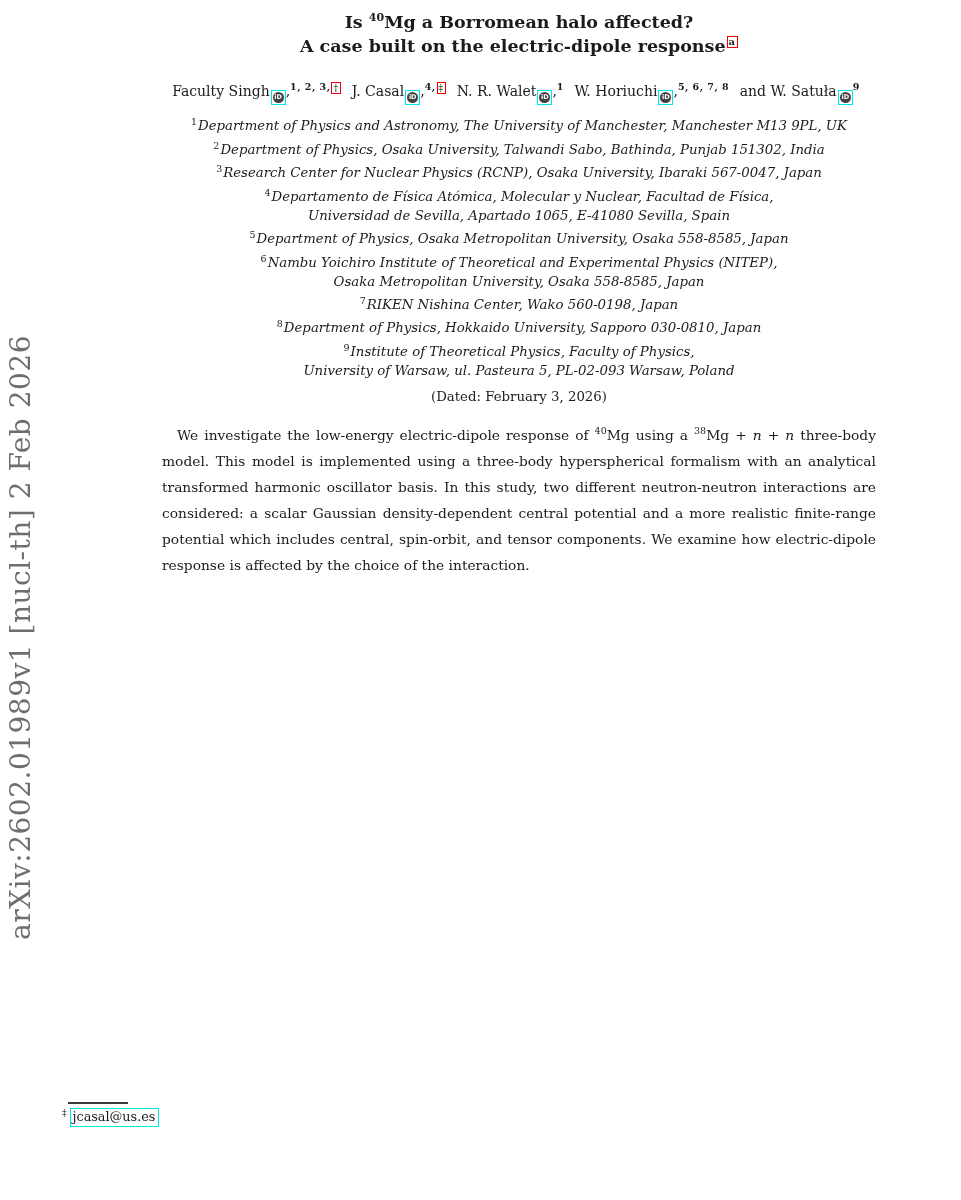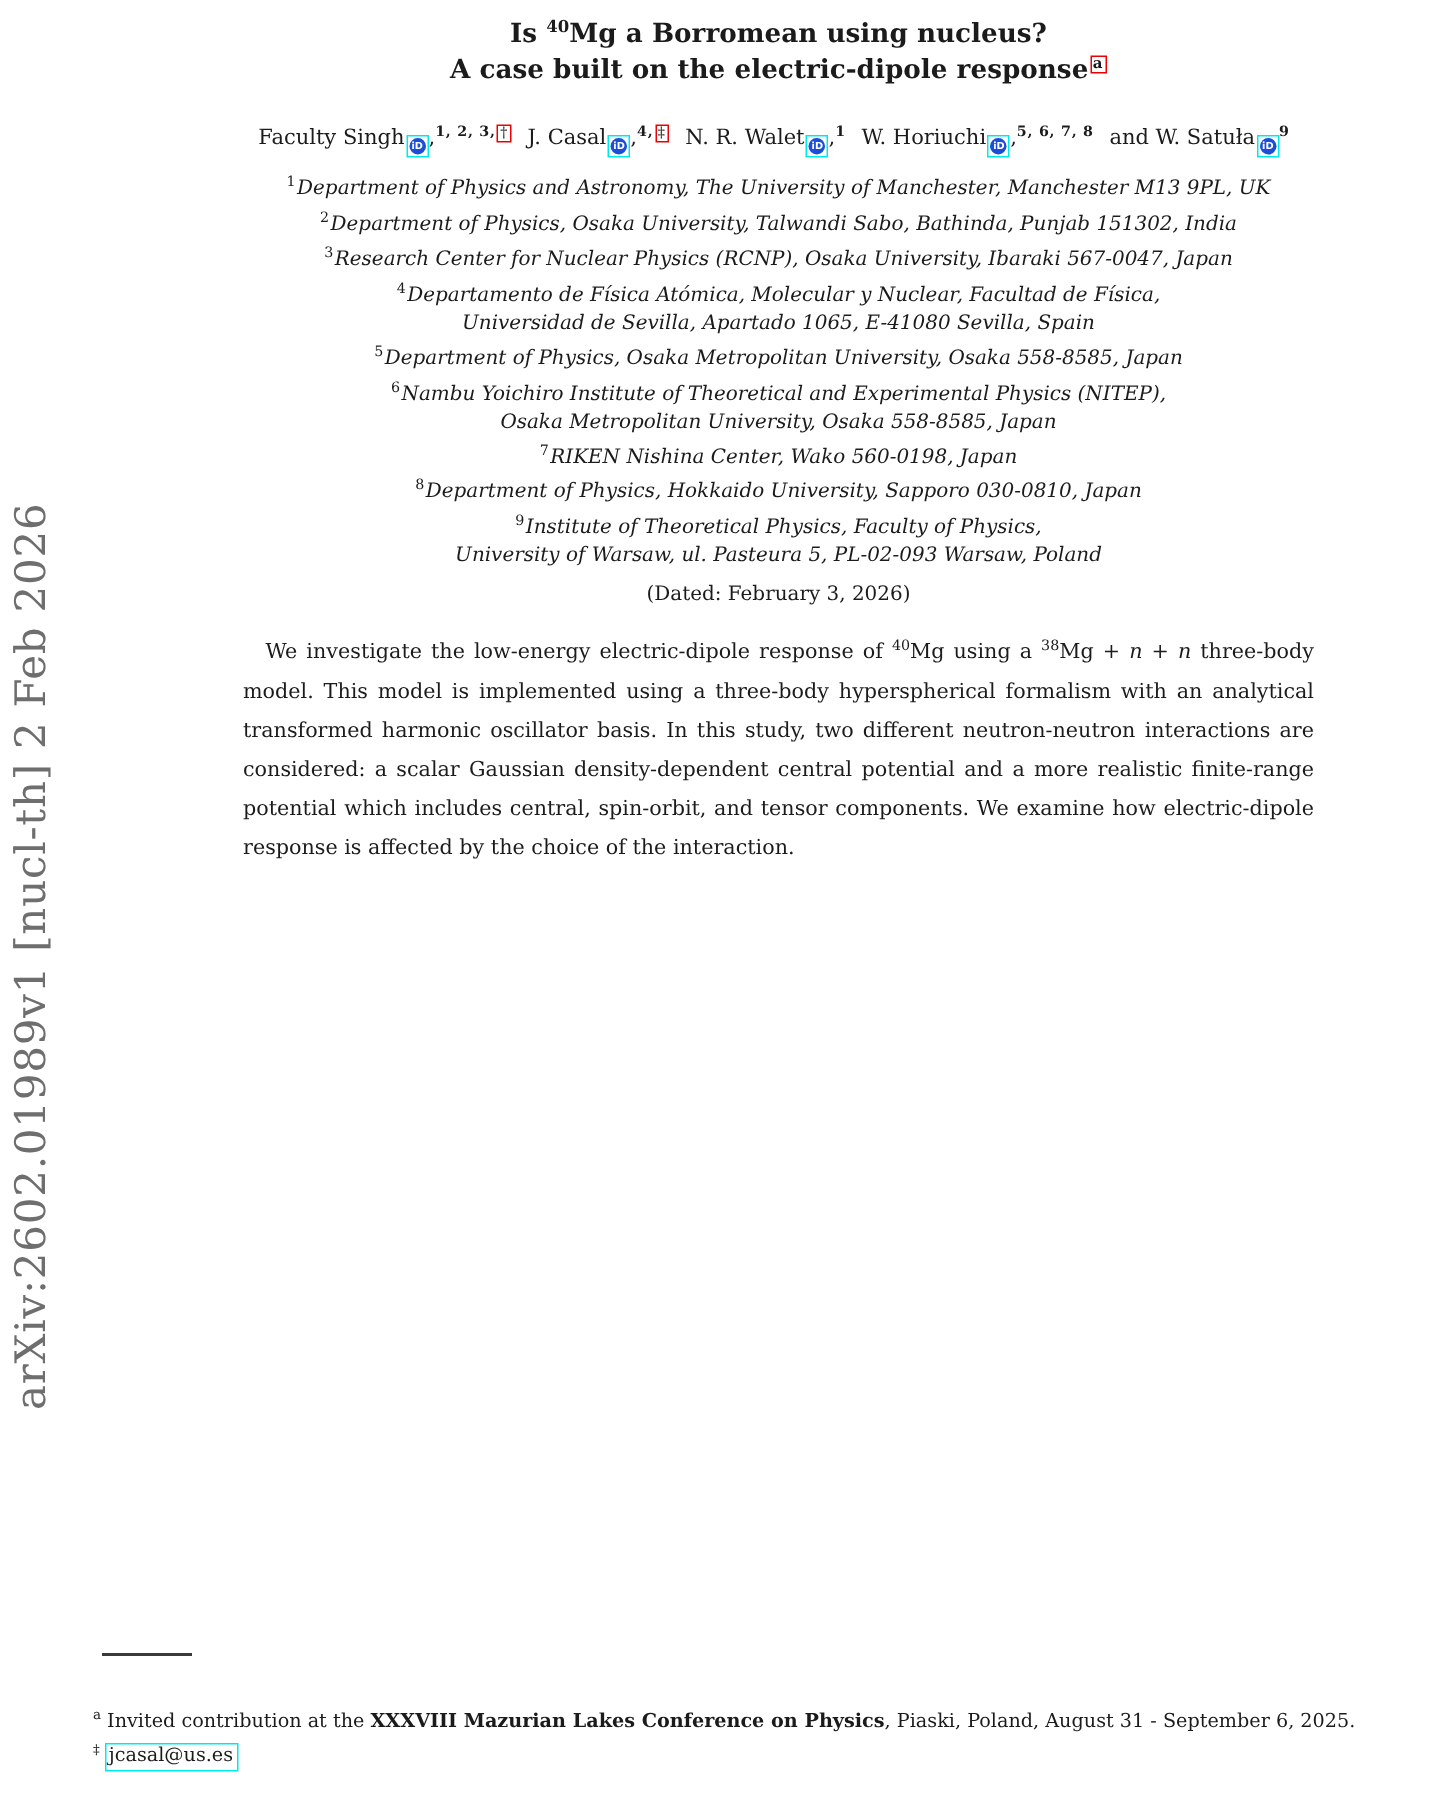--- a/index.html
+++ b/index.html
@@ -31,21 +31,21 @@
     margin-left:1px; display:inline-block; line-height:9px; vertical-align:5px;
   }
   .title-block .red-box { font-size:10px; vertical-align:7px; }
 
   .orcid-box {
     display:inline-block; border:1.5px solid #00e9e9; padding:1px;
     line-height:0; vertical-align:-3px; margin-left:1px;
   }
   .orcid-badge {
     display:inline-block; width:11px; height:11px; border-radius:50%;
-    background:#1d4ed8; color:#ffffff; font-size:6.5px; font-weight:bold;
+    background:#404040; color:#ffffff; font-size:6.5px; font-weight:bold;
     line-height:11px; text-align:center; font-family:"DejaVu Sans", sans-serif;
   }
 
   .affiliations { text-align:center; font-style:italic; font-size:13.3px;
                   line-height:19px; margin-top:7px; }
   .affil-line sup { font-size:9.5px; font-style:normal; margin-right:1px; }
 
   .dated { text-align:center; font-size:13.3px; margin-top:9px; }
 
   .abstract {
@@ -65,21 +65,21 @@
   .cyan-box { border:1.5px solid #00e9e9; padding:0 3px 2px 2px; margin-left:3px; }
 </style>
 </head>
 <body>
 
 <div class="watermark">arXiv:2602.01989v1  [nucl-th]  2 Feb 2026</div>
 
 <div class="content">
 
   <div class="title-block">
-    <div><span>Is </span><sup>40</sup><span>Mg a Borromean using nucleus?</span></div>
+    <div><span>Is </span><sup>40</sup><span>Mg a Borromean halo affected?</span></div>
     <div><span>A case built on the electric-dipole response</span><sup class="red-box">a</sup></div>
   </div>
 
   <div class="authors">
     <span class="author"><span>Faculty Singh</span><span class="orcid-box"><span class="orcid-badge">iD</span></span><span>,</span><sup class="au-sup">1, 2, 3,</sup><span class="red-box">†</span></span>
     <span class="author"><span>J. Casal</span><span class="orcid-box"><span class="orcid-badge">iD</span></span><span>,</span><sup class="au-sup">4,</sup><span class="red-box">‡</span></span>
     <span class="author"><span>N. R. Walet</span><span class="orcid-box"><span class="orcid-badge">iD</span></span><span>,</span><sup class="au-sup">1</sup></span>
     <span class="author"><span>W. Horiuchi</span><span class="orcid-box"><span class="orcid-badge">iD</span></span><span>,</span><sup class="au-sup">5, 6, 7, 8</sup></span>
     <span class="author"><span>and </span><span>W. Satuła</span><span class="orcid-box"><span class="orcid-badge">iD</span></span><sup class="au-sup">9</sup></span>
   </div>
@@ -100,15 +100,14 @@
   </div>
 
   <div class="dated">(Dated: February 3, 2026)</div>
 
   <p class="abstract"><span>We investigate the low-energy electric-dipole response of </span><sup>40</sup><span>Mg using a </span><sup>38</sup><span>Mg + </span><i>n</i><span> + </span><i>n</i><span> three-body model. This model is implemented using a three-body hyperspherical formalism with an analytical transformed harmonic oscillator basis. In this study, two different neutron-neutron interactions are considered: a scalar Gaussian density-dependent central potential and a more realistic finite-range potential which includes central, spin-orbit, and tensor components. We examine how electric-dipole response is affected by the choice of the interaction.</span></p>
 
 </div>
 
 <div class="footnotes">
   <div class="footrule"></div>
-  <div class="fn-line fn-a"><sup class="fn-marker">a</sup><span class="fn-text">Invited contribution at the </span><b>XXXVIII Mazurian Lakes Conference on Physics</b><span>, Piaski, Poland, August 31 - September 6, 2025.</span></div>
   <div class="fn-line"><sup class="fn-marker">‡</sup><span class="cyan-box">jcasal@us.es</span></div>
 </div>
 
 </body></html>

